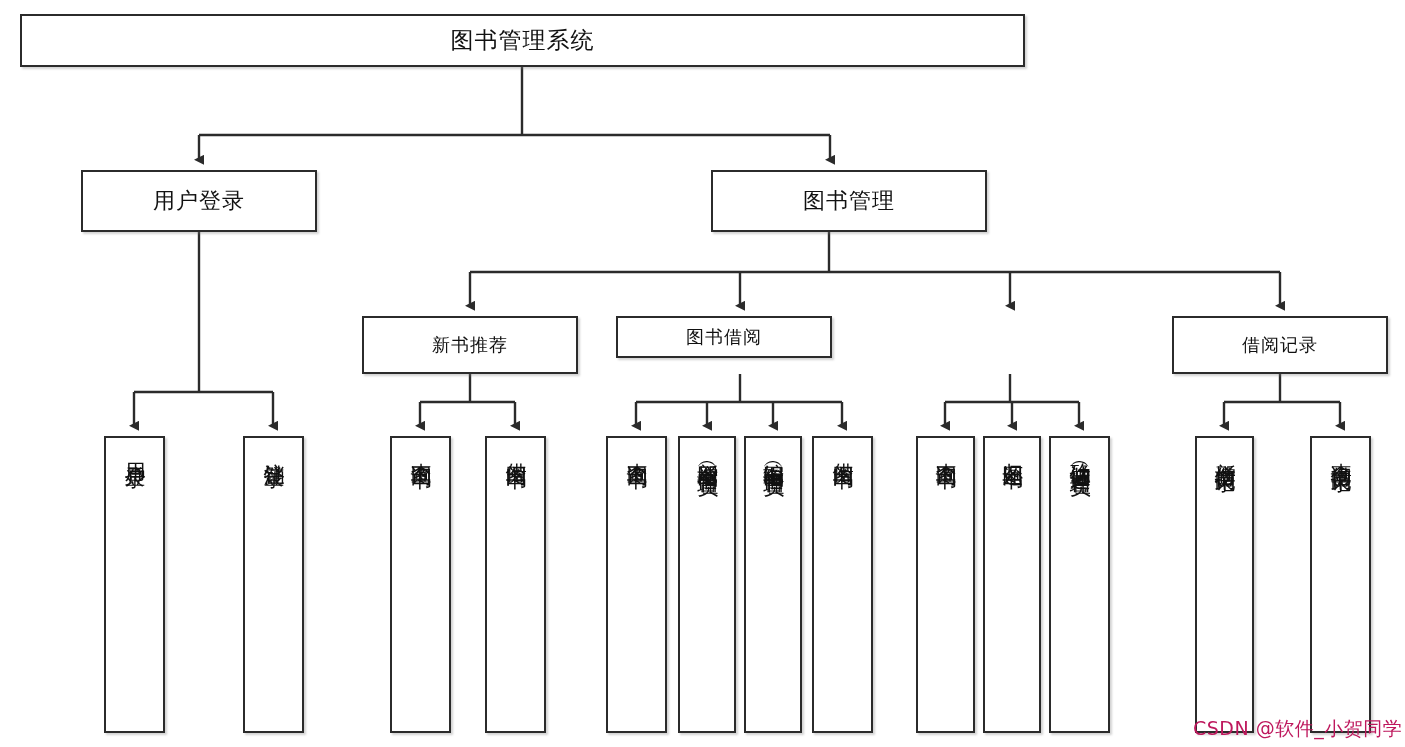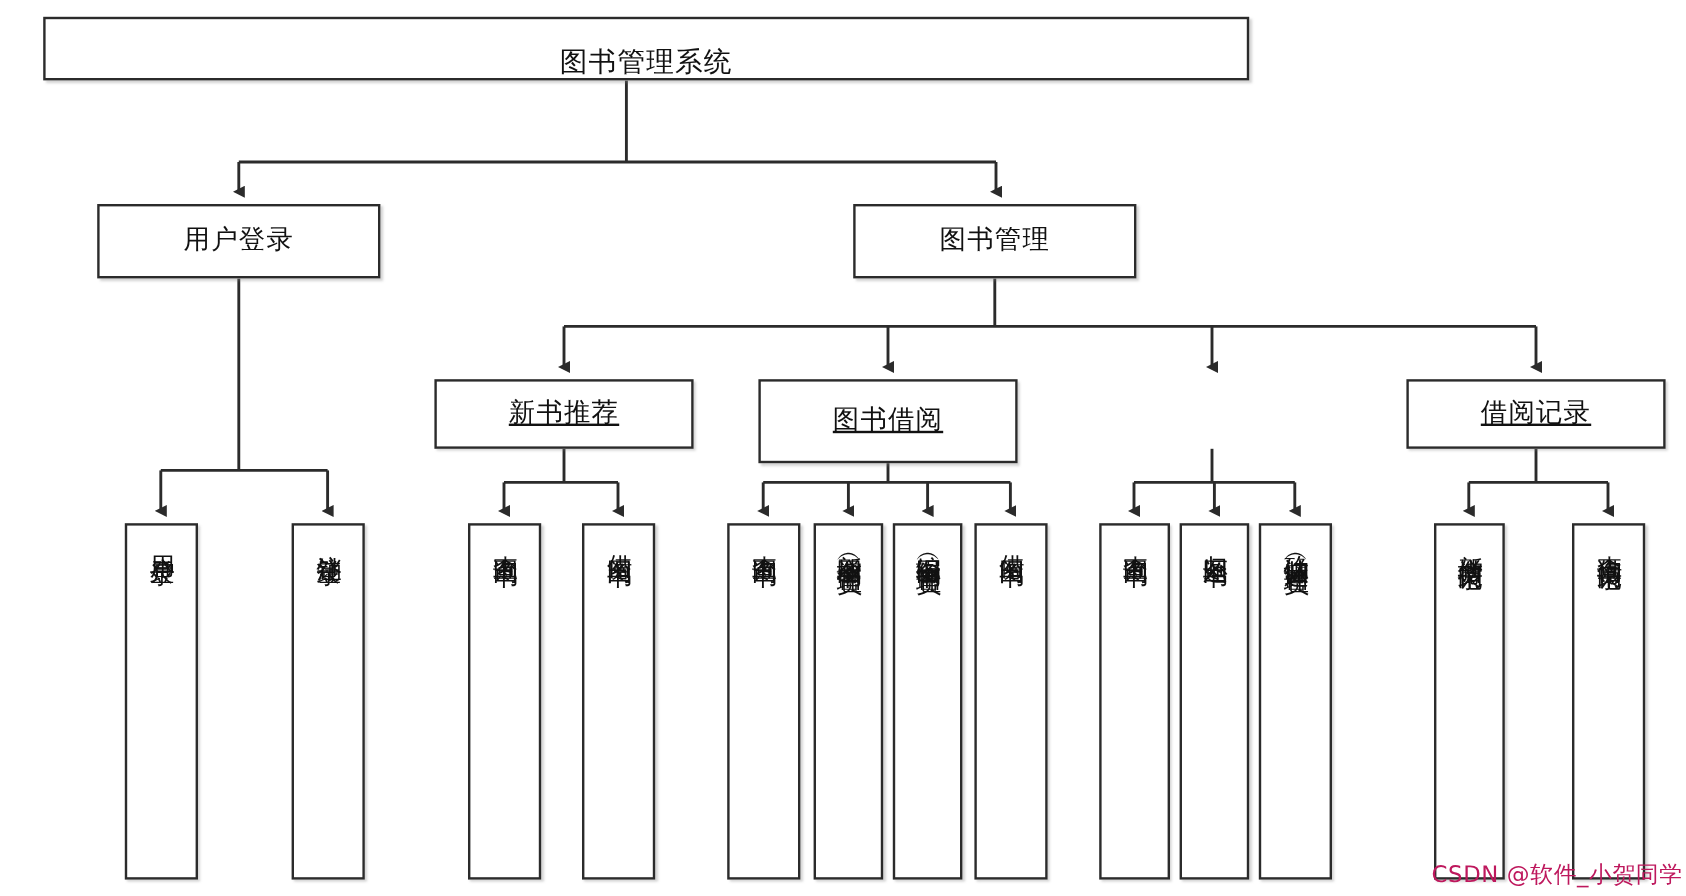--- a/index.html
+++ b/index.html
@@ -40,21 +40,21 @@
   .node .lbl {
     font-size: 22px;
     line-height: 1.15;
     letter-spacing: 1px;
     color: #111111;
     text-align: center;
     white-space: nowrap;
   }
   .node.root .lbl { font-size: 23px; }
   .node.level2 .lbl { font-size: 22px; }
-  .node.level3 .lbl { font-size: 22px; text-decoration: underline; }
+  .node.level3 .lbl { font-size: 18px; }
   .node.leaf {
     align-items: flex-start;
     justify-content: center;
     padding-top: 8px;
   }
   .node.leaf .lbl {
     writing-mode: vertical-rl;
     text-orientation: upright;
     font-size: 21px;
     line-height: 1.12;
@@ -118,35 +118,35 @@
       <path d="M1012,402 L1012,426" marker-end="url(#arrow)"></path>
       <path d="M1079,402 L1079,426" marker-end="url(#arrow)"></path>
 
       <path d="M1280,374 L1280,402"></path>
       <path d="M1224,402 L1340,402"></path>
       <path d="M1224,402 L1224,426" marker-end="url(#arrow)"></path>
       <path d="M1340,402 L1340,426" marker-end="url(#arrow)"></path>
     </g>
   </svg>
 
-  <div class="node root" id="node-root" style="left: 36px; top: 14px; width: 1005px; height: 53px; align-items: flex-end;">
+  <div class="node root" id="node-root" style="left: 20px; top: 14px; width: 1005px; height: 53px;">
     <span class="lbl">图书管理系统</span>
   </div>
 
   <div class="node level2" id="node-l2-0" style="left: 81px; top: 170px; width: 236px; height: 62px;">
     <span class="lbl">用户登录</span>
   </div>
-  <div class="node level2" id="node-l2-1" style="left: 711px; top: 170px; width: 236px; height: 62px;">
+  <div class="node level2" id="node-l2-1" style="left: 711px; top: 170px; width: 276px; height: 62px;">
     <span class="lbl">图书管理</span>
   </div>
 
   <div class="node level3" id="node-l3-0" style="left: 362px; top: 316px; width: 216px; height: 58px;">
     <span class="lbl">新书推荐</span>
   </div>
-  <div class="node level3" id="node-l3-1" style="left: 632px; top: 316px; width: 216px; height: 70px;">
+  <div class="node level3" id="node-l3-1" style="left: 616px; top: 316px; width: 216px; height: 42px;">
     <span class="lbl">图书借阅</span>
   </div>
   <div class="node level3" id="node-l3-3" style="left: 1172px; top: 316px; width: 216px; height: 58px;">
     <span class="lbl">借阅记录</span>
   </div>
 
   <div class="node leaf" id="node-leaf-0" style="left: 104px; top: 436px; width: 61px; height: 297px;">
     <span class="lbl">用户登录</span>
   </div>
   <div class="node leaf" id="node-leaf-1" style="left: 243px; top: 436px; width: 61px; height: 297px;">

